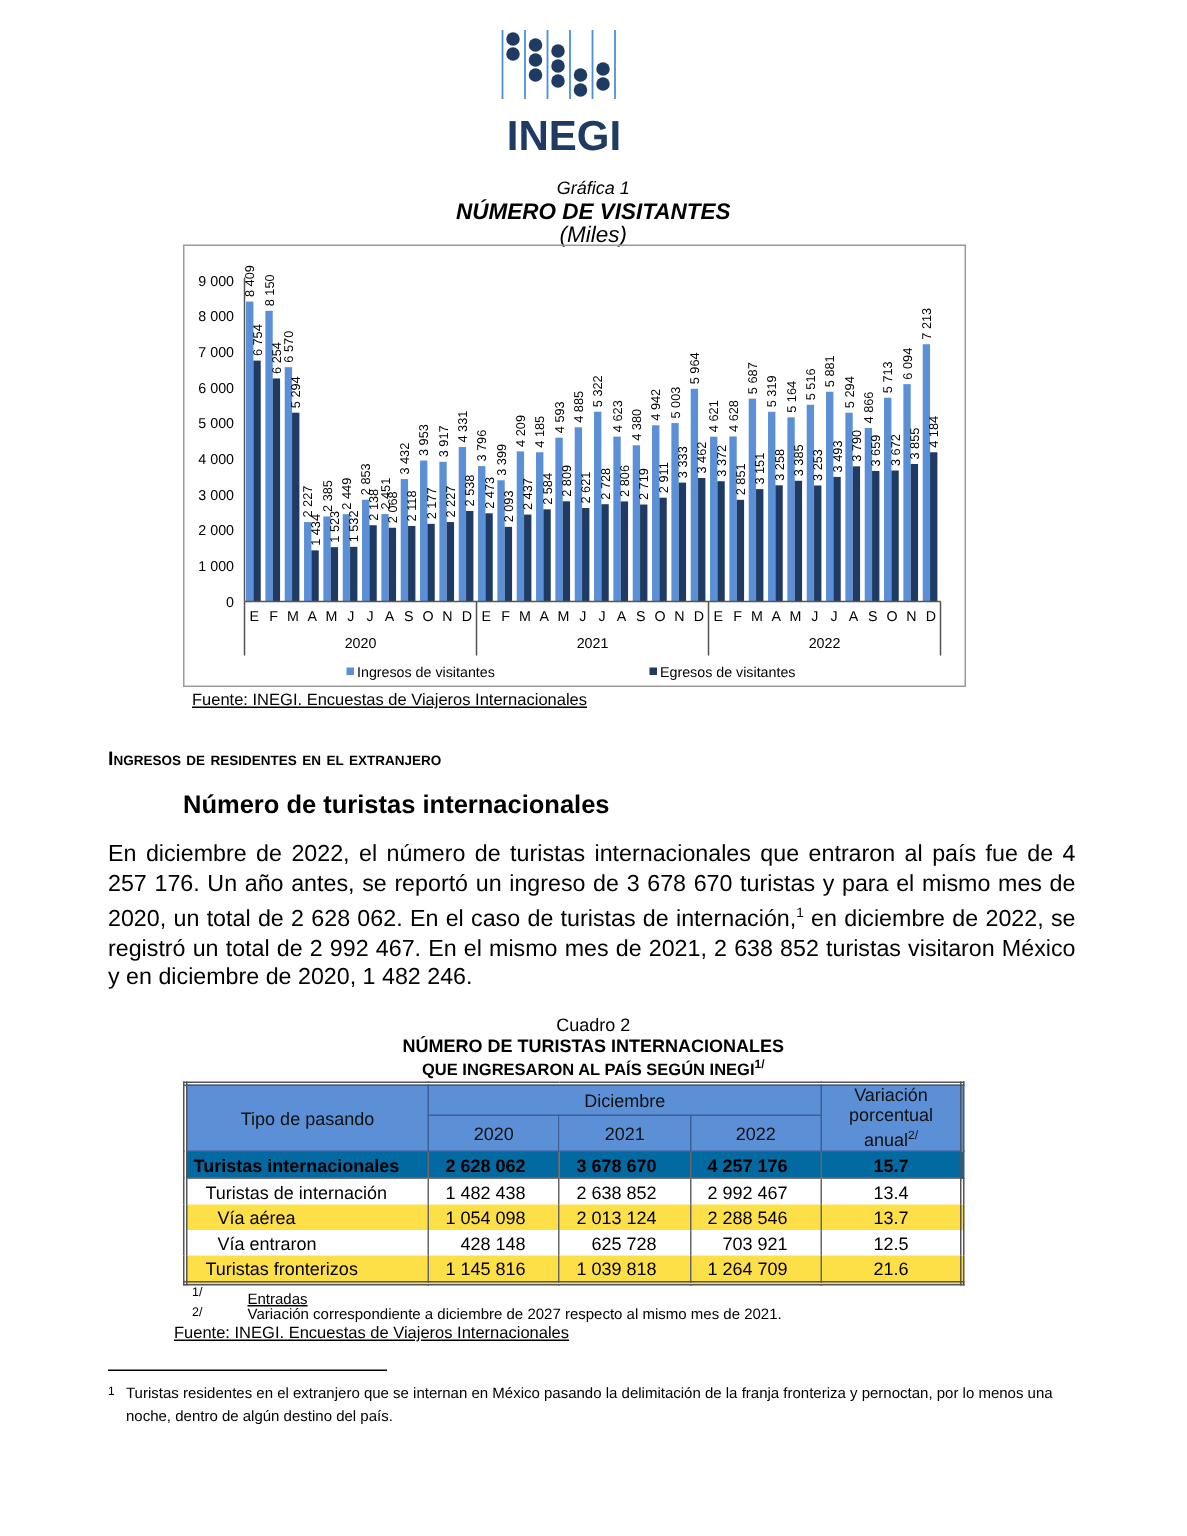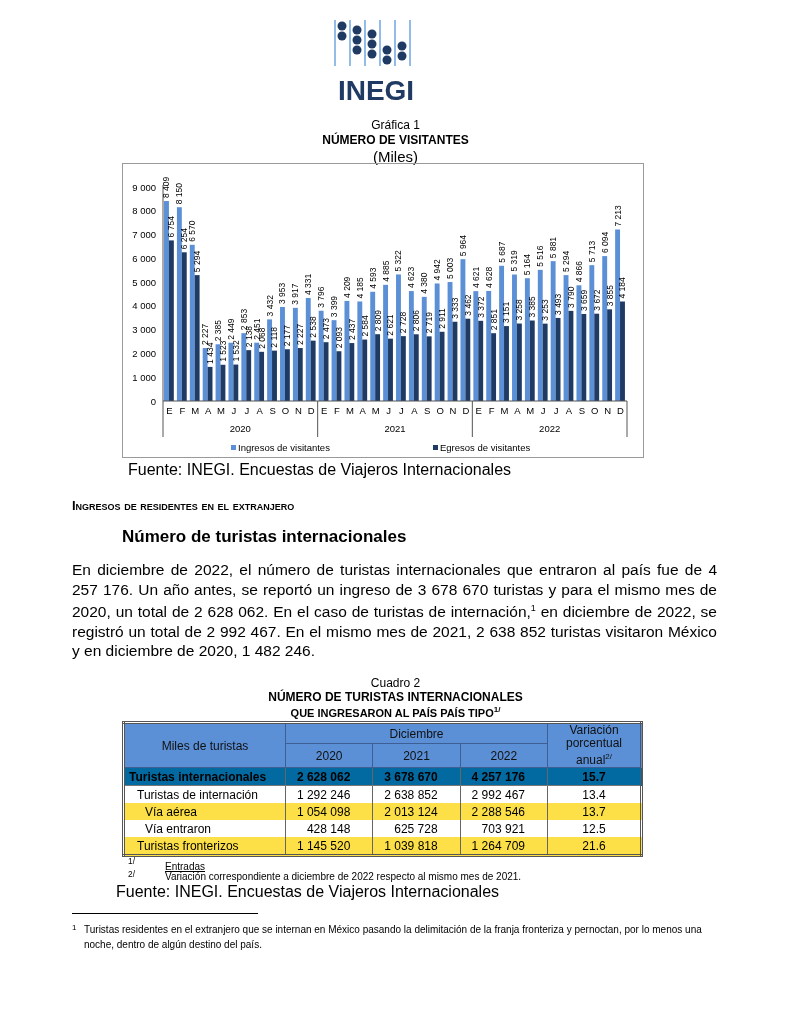--- a/index.html
+++ b/index.html
@@ -1,24 +1,24 @@
 <!DOCTYPE html>
 <html><head>
 <meta charset="utf-8">
 <style>
   html, body { margin: 0; padding: 0; background: #ffffff; }
   body { width: 791px; height: 1024px; position: relative; font-family: "Liberation Sans", sans-serif; color: #000; overflow: hidden; }
   .logo { position: absolute; left: 333px; top: 20px; width: 86px; height: 84px; }
-  .chart-head { position: absolute; left: 0; width: 791px; text-align: center; }
+  .chart-head { position: absolute; left: 0; width: 791px; text-align: center; font-style: italic; }
   .ch-num { top: 118px; font-size: 12px; }
-  .ch-title { top: 133px; font-size: 12px; font-weight: bold; }
+  .ch-title { top: 133px; font-size: 15px; font-weight: bold; }
   .ch-unit { top: 148px; font-size: 15px; }
   .chart-box { position: absolute; left: 122px; top: 163px; width: 522px; height: 295px; border: 1px solid #9a9a9a; box-sizing: border-box; }
   .chart-svg { position: absolute; left: 0; top: 0; }
-  .source { position: absolute; font-size: 16px; }
+  .source { position: absolute; font-size: 11px; text-decoration: underline; }
   .sec-title { position: absolute; left: 72px; top: 498px; font-size: 13px; font-weight: bold; font-variant: small-caps; }
   .sub-title { position: absolute; left: 122px; top: 527px; font-size: 17px; font-weight: bold; }
   .para { position: absolute; left: 72px; top: 560px; width: 645px; font-size: 15.5px; line-height: 19.5px; text-align: justify; }
   .para sup { font-size: 9px; }
   .t-head { position: absolute; left: 0; width: 791px; text-align: center; }
   .t-num { top: 676px; font-size: 12px; }
   .t-title1 { top: 690px; font-size: 12px; font-weight: bold; }
   .t-title2 { top: 705px; font-size: 11px; font-weight: bold; }
   .t-title2 sup { font-size: 8px; }
   table.tbl { position: absolute; left: 122px; top: 721px; width: 521px; border-collapse: collapse; font-size: 12px; border: 3px double #555; }
@@ -278,75 +278,75 @@
     </svg>
 </div>
 <div class="source" style="left:128px; top:461px;">Fuente: INEGI. Encuestas de Viajeros Internacionales</div>
 
 <div class="sec-title">Ingresos de residentes en el extranjero</div>
 <div class="sub-title">Número de turistas internacionales</div>
 <div class="para"><span>En diciembre de 2022, el número de turistas internacionales que entraron al país fue de 4 257 176. Un año antes, se reportó un ingreso de 3 678 670 turistas y para el mismo mes de 2020, un total de 2 628 062. En el caso de turistas de internación,</span><sup>1</sup><span> en diciembre de 2022, se registró un total de 2 992 467. En el mismo mes de 2021, 2 638 852 turistas visitaron México y en diciembre de 2020, 1 482 246.</span></div>
 
 <div class="t-head t-num">Cuadro 2</div>
 <div class="t-head t-title1">NÚMERO DE TURISTAS INTERNACIONALES</div>
-<div class="t-head t-title2"><span>QUE INGRESARON AL PAÍS PAÍS TIPO</span><sup>1/</sup></div>
+<div class="t-head t-title2"><span>QUE INGRESARON AL PAÍS SEGÚN INEGI</span><sup>1/</sup></div>
 
 <table class="tbl">
   <thead>
     <tr style="height:21px;">
-      <th rowspan="2" style="width:160px;">Miles de turistas</th>
+      <th rowspan="2" style="width:160px;">Tipo de pasando</th>
       <th colspan="3">Diciembre</th>
       <th rowspan="2" style="width:92px; line-height:13px;"><span>Variación porcentual anual</span><sup>2/</sup></th>
     </tr>
     <tr style="height:23px;">
       <th>2020</th>
       <th>2021</th>
       <th>2022</th>
     </tr>
   </thead>
   <tbody>
     <tr class="total">
       <td style="padding-left:4px;">Turistas internacionales</td>
       <td class="num">2 628 062</td>
       <td class="num">3 678 670</td>
       <td class="num">4 257 176</td>
       <td class="var">15.7</td>
     </tr>
     <tr>
       <td style="padding-left:12px;">Turistas de internación</td>
-      <td class="num">1 292 246</td>
+      <td class="num">1 482 438</td>
       <td class="num">2 638 852</td>
       <td class="num">2 992 467</td>
       <td class="var">13.4</td>
     </tr>
     <tr class="alt">
       <td style="padding-left:20px;">Vía aérea</td>
       <td class="num">1 054 098</td>
       <td class="num">2 013 124</td>
       <td class="num">2 288 546</td>
       <td class="var">13.7</td>
     </tr>
     <tr>
       <td style="padding-left:20px;">Vía entraron</td>
       <td class="num">428 148</td>
       <td class="num">625 728</td>
       <td class="num">703 921</td>
       <td class="var">12.5</td>
     </tr>
     <tr class="alt">
       <td style="padding-left:12px;">Turistas fronterizos</td>
-      <td class="num">1 145 520</td>
+      <td class="num">1 145 816</td>
       <td class="num">1 039 818</td>
       <td class="num">1 264 709</td>
       <td class="var">21.6</td>
     </tr>
   </tbody>
 </table>
 
 <div class="notes" style="top:856px;"><sup>1/</sup><span style="position:absolute; left:37px; top:5px; white-space:nowrap;text-decoration:underline;">Entradas</span></div>
-<div class="notes" style="top:869px;"><sup>2/</sup><span style="position:absolute; left:37px; top:2px; white-space:nowrap;">Variación correspondiente a diciembre de 2022 respecto al mismo mes de 2021.</span></div>
+<div class="notes" style="top:869px;"><sup>2/</sup><span style="position:absolute; left:37px; top:2px; white-space:nowrap;">Variación correspondiente a diciembre de 2027 respecto al mismo mes de 2021.</span></div>
 <div class="source" style="left:116px; top:883px;">Fuente: INEGI. Encuestas de Viajeros Internacionales</div>
 
 <div class="fn-rule"></div>
 <div class="footnote">
   <span class="mk">1</span>
   <div class="tx">Turistas residentes en el extranjero que se internan en México pasando la delimitación de la franja fronteriza y pernoctan, por lo menos una noche, dentro de algún destino del país.</div>
 </div>
 
 </body></html>

